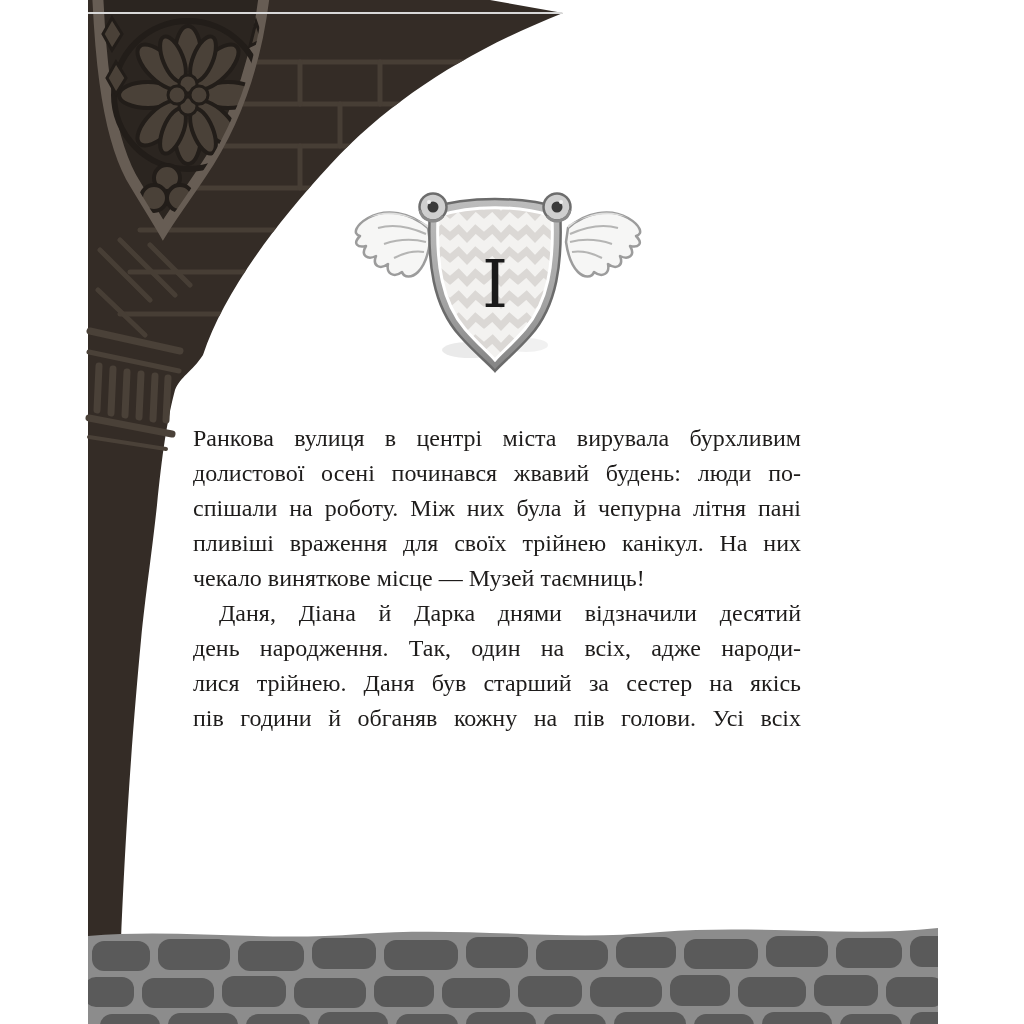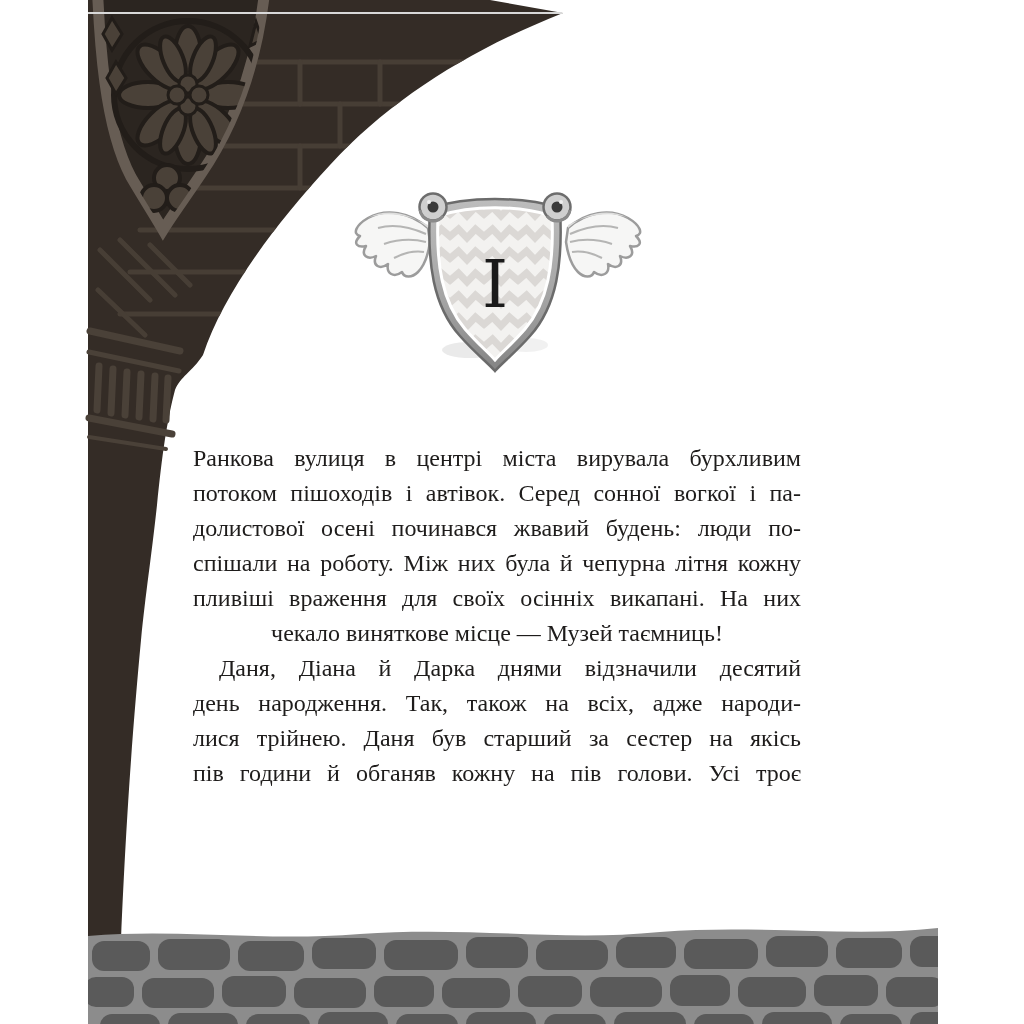--- a/index.html
+++ b/index.html
@@ -9,26 +9,26 @@
     --chevron-stripe:#DBD8D5; --chevron-bg:#F3F2F0;
     --wing-fill:#F6F6F5; --wing-outline:#9C9C9C;
   }
   html,body{margin:0;padding:0;}
   body{width:1024px;height:1024px;background:#FFFFFF;overflow:hidden;
        font-family:"Liberation Serif","DejaVu Serif",serif;}
   .page{position:relative;width:1024px;height:1024px;background:#FFFFFF;}
   .bg{position:absolute;left:0;top:0;width:1024px;height:1024px;display:block;}
   .emblem{position:absolute;left:348px;top:178px;width:300px;height:200px;}
   .emblem svg{display:block;width:100%;height:100%;}
-  .textblock{position:absolute;left:193px;top:421px;width:608px;color:var(--ink);margin-top:20px;}
+  .textblock{position:absolute;left:193px;top:421px;width:608px;color:var(--ink);}
   .line{height:35px;line-height:35px;font-size:24px;overflow:hidden;
         white-space:normal;}
   .jline{text-align:justify;}
   .jline::after{content:"";display:inline-block;width:100%;height:0;}
-  .lastline{text-align:center;}
+  .lastline{text-align:left;}
   .indent{text-indent:26px;font-family:Liberation Serif, serif;}
 </style>
 </head>
 <body>
 
 <div class="page">
 
   <svg class="bg" viewBox="0 0 1024 1024" aria-hidden="true">
     <defs>
       <clipPath id="archClip">
@@ -270,27 +270,26 @@
         </g>
 
         <text x="147" y="129" text-anchor="middle" font-family="DejaVu Serif, serif" font-size="66" fill="#1A1A1A">I</text>
       </g>
     </svg>
   </div>
 
   <div class="textblock">
     <div class="para">
       <div class="line jline">Ранкова вулиця в центрі міста вирувала бурхливим</div>
-      <div class="line jline">потоком пішоходів і автівок. Серед сонної вогкої і па-</div>
       <div class="line jline">долистової осені починався жвавий будень: люди по-</div>
-      <div class="line jline">спішали на роботу. Між них була й чепурна літня кожну</div>
-      <div class="line jline">пливіші враження для своїх осінніх викапані. На них</div>
+      <div class="line jline">спішали на роботу. Між них була й чепурна літня пані</div>
+      <div class="line jline">пливіші враження для своїх трійнею канікул. На них</div>
       <div class="line lastline">чекало виняткове місце — Музей таємниць!</div>
     </div>
     <div class="para">
       <div class="line jline indent">Даня, Діана й Дарка днями відзначили десятий</div>
-      <div class="line jline">день народження. Так, також на всіх, адже народи-</div>
+      <div class="line jline">день народження. Так, один на всіх, адже народи-</div>
       <div class="line jline">лися трійнею. Даня був старший за сестер на якісь</div>
-      <div class="line jline">пів години й обганяв кожну на пів голови. Усі троє</div>
+      <div class="line jline">пів години й обганяв кожну на пів голови. Усі всіх</div>
     </div>
   </div>
 
 </div>
 
 </body></html>

